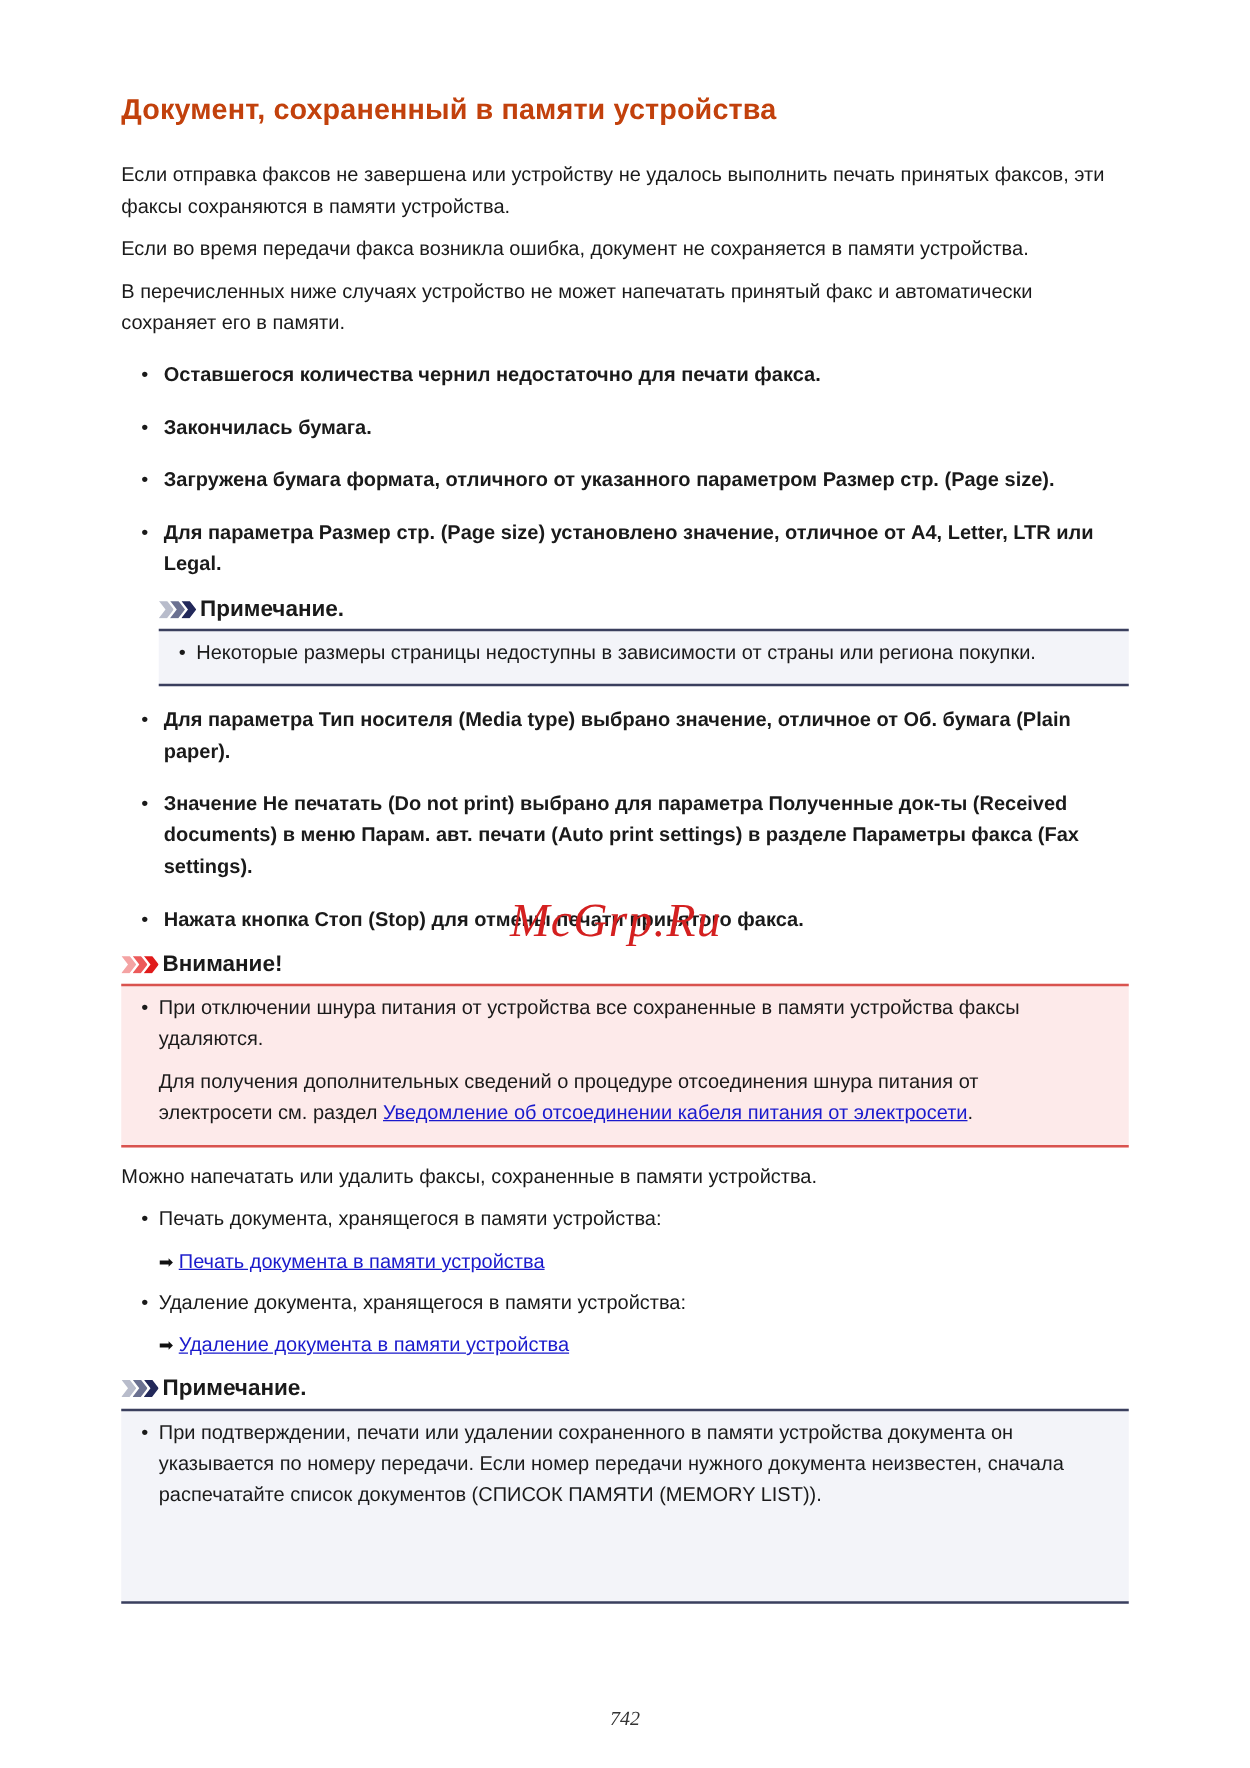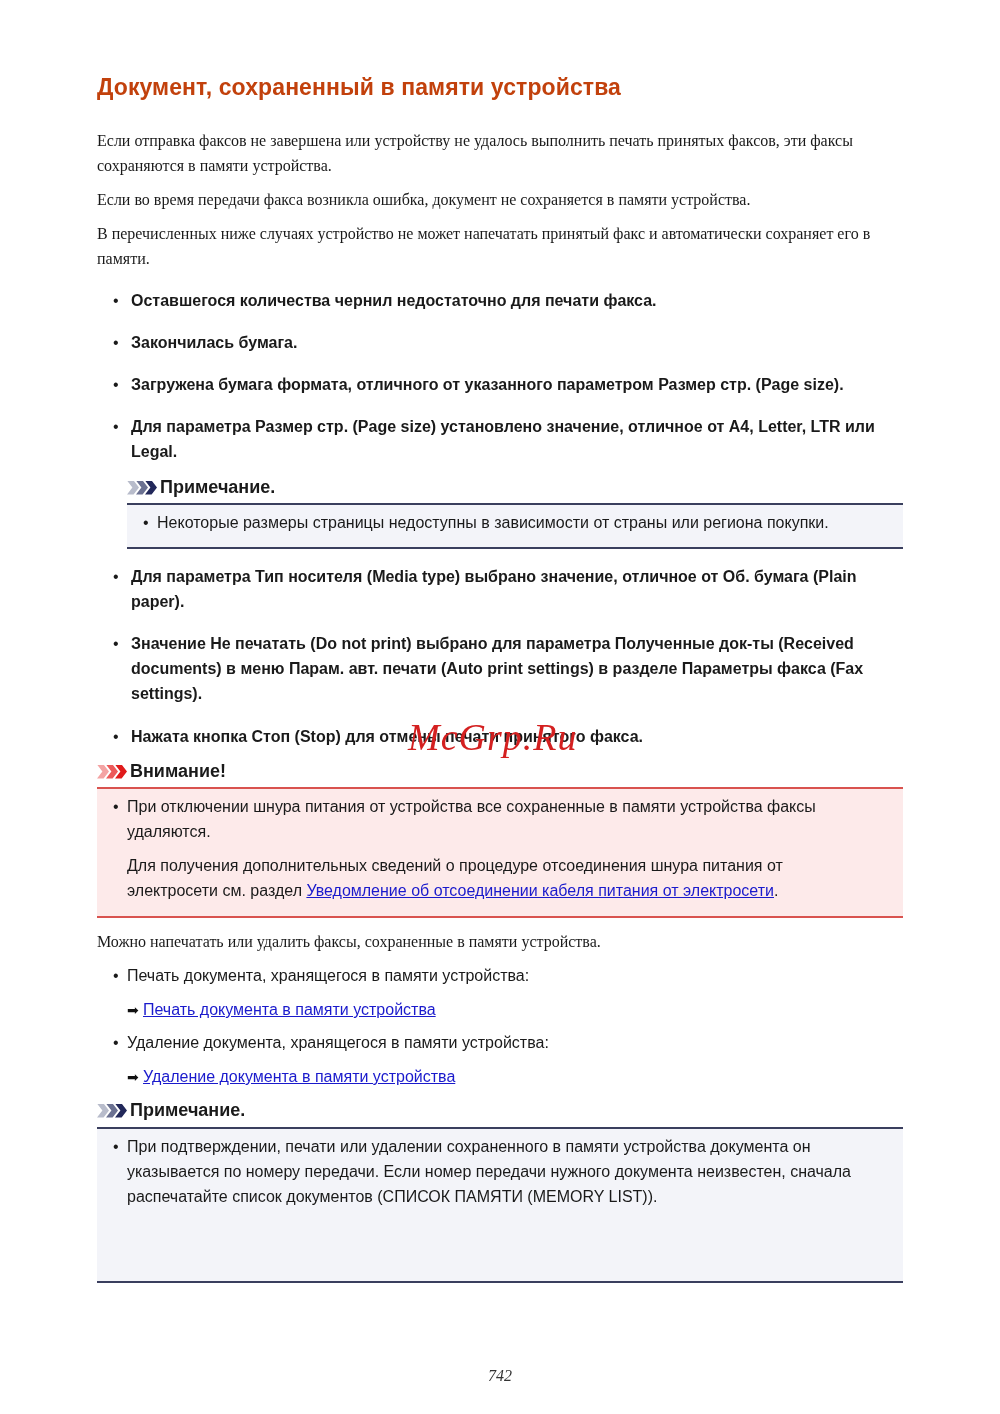--- a/index.html
+++ b/index.html
@@ -6,21 +6,21 @@
     body {
       width: 1000px; height: 1414px; position: relative; overflow: hidden;
       font-family: "Liberation Sans", "DejaVu Sans", sans-serif;
       color: #1a1a1a;
     }
     .page { position: absolute; left: 97px; top: 0; width: 806px; }
     h1 {
       position: absolute; top: 74px; left: 0; margin: 0;
       font-size: 23px; font-weight: bold; color: #c2410c; letter-spacing: 0.1px;
     }
-    .p { position: absolute; left: 0; width: 806px; font-size: 16px; line-height: 25px; margin: 0; font-family: Liberation Serif, serif; }
+    .p { position: absolute; left: 0; width: 806px; font-size: 16px; line-height: 25px; margin: 0; }
     .bul { position: absolute; left: 16px; width: 790px; font-size: 16px; line-height: 25px; font-weight: bold; }
     .bul .dot, .nb .dot, .wb .dot, .lb .dot { position: absolute; left: 0; top: 0; font-weight: normal; }
     .bul .txt { display: block; margin-left: 18px; }
     .note-head { position: absolute; display: flex; align-items: center; font-weight: bold; font-size: 18px; }
     .chev { display: inline-flex; margin-right: 6px; }
     .chev span {
       width: 12px; height: 14px; margin-right: -3px;
       clip-path: polygon(0 0, 55% 0, 100% 50%, 55% 100%, 0 100%, 45% 50%);
     }
     .note-box {

